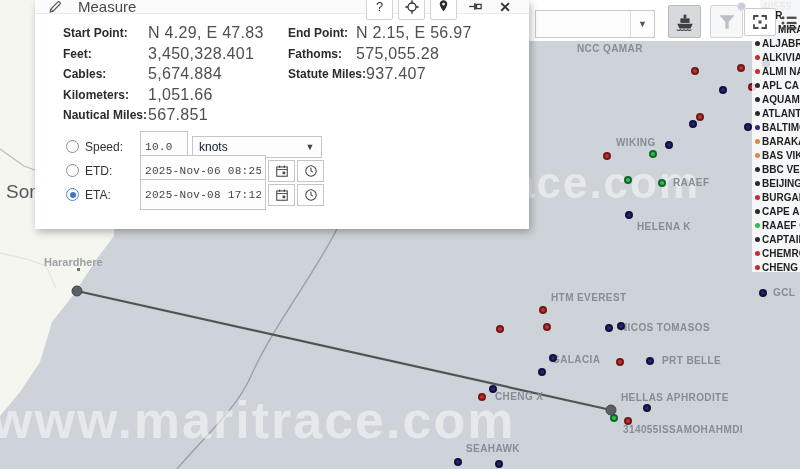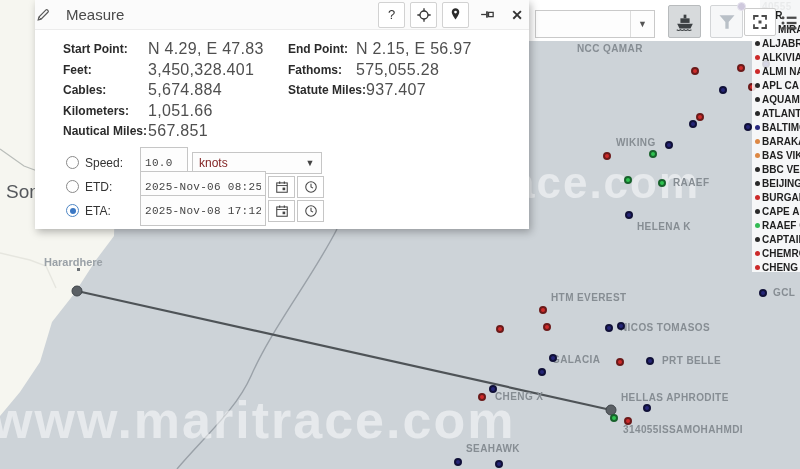--- a/index.html
+++ b/index.html
@@ -40,22 +40,22 @@
   
   #vessel-list{position:absolute;left:752px;top:0;width:48px;height:272px;
     background:rgba(255,255,255,.82);z-index:5;padding-top:8px;overflow:hidden;}
   .vrow{height:14px;display:flex;align-items:center;padding-left:3px;cursor:pointer;}
   .vrow .bullet{width:5px;height:5px;border-radius:50%;flex-shrink:0;margin-right:2px;}
   .vrow .vname{font-size:10px;font-weight:700;color:#1f1f1f;white-space:nowrap;}
 
   
   #measure-dialog{position:absolute;left:35px;top:0;width:494px;height:229px;
     background:#fff;box-shadow:2px 3px 8px rgba(0,0,0,.28);z-index:10;}
-  #dlg-header{height:30px;background:#fbfbfb;border-bottom:1px solid #ececec;
-    display:flex;align-items:center;padding:0 0;}
+  #dlg-header{height:14px;background:#fbfbfb;border-bottom:1px solid #ececec;
+    display:flex;align-items:center;padding:0 12px;}
   #dlg-title{font-size:15px;color:#4a4a4a;margin-left:14px;flex:1;}
   .hdr-btn{width:27px;height:26px;background:#fff;border:1px solid #d2d2d2;border-radius:2px;
     display:flex;align-items:center;justify-content:center;margin-left:5px;cursor:pointer;
     font-size:13px;color:#333;}
   .hdr-icon{width:24px;height:26px;display:flex;align-items:center;justify-content:center;
     margin-left:6px;cursor:pointer;color:#333;font-size:14px;font-weight:700;}
   #dlg-body{padding:9px 4px 0 28px;}
   .mcols{display:flex;}
   .mcol1{width:225px;}
   .mrow{display:flex;height:20.5px;align-items:center;}
@@ -71,21 +71,21 @@
   .radio.selected{border-color:#4f87c5;}
   .radio.selected::after{content:"";position:absolute;left:2.5px;top:2.5px;width:6px;height:6px;
     border-radius:50%;background:#3b78c4;}
   .rlabel{width:55px;font-size:12px;color:#333;}
   .tinput{height:31px;border:1px solid #c6c6c6;background:#fdfdfd;
     font-family:"Liberation Mono",monospace;font-size:11px;color:#444;padding:0 4px;letter-spacing:.3px;}
   #speed-input{width:48px;margin-right:4px;}
   .date-input{width:126px;}
   #units-select{width:130px;height:22px;border:1px solid #c6c6c6;background:#fdfdfd;
     display:flex;align-items:center;cursor:pointer;}
-  #units-select .sel-text{flex:1;font-size:12px;color:#7f1d1d;padding-left:6px;}
+  #units-select .sel-text{flex:1;font-size:12px;color:#0f172a;padding-left:6px;}
   #units-select .sel-arrow{width:22px;text-align:center;font-size:9px;color:#444;}
   .mini-btn{width:27px;height:22px;border:1px solid #c6c6c6;background:#fff;margin-left:2px;
     display:flex;align-items:center;justify-content:center;cursor:pointer;}
 </style>
 </head>
 <body>
 
 <div class="viewport">
 
   <svg id="map-svg" width="800" height="469">

